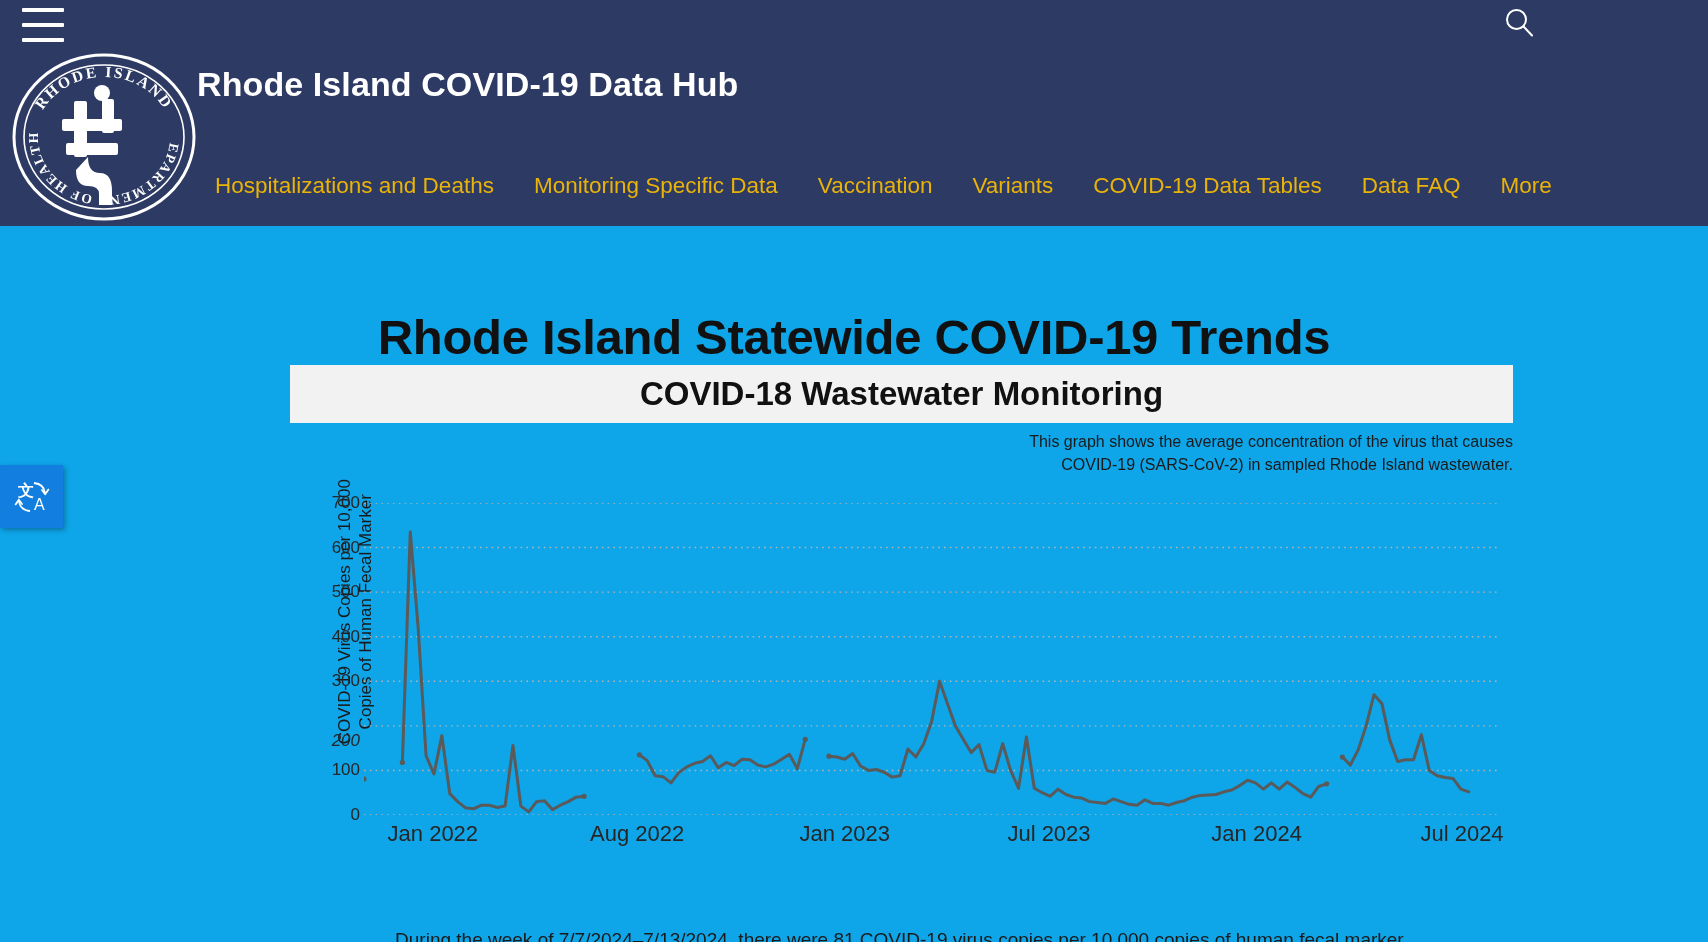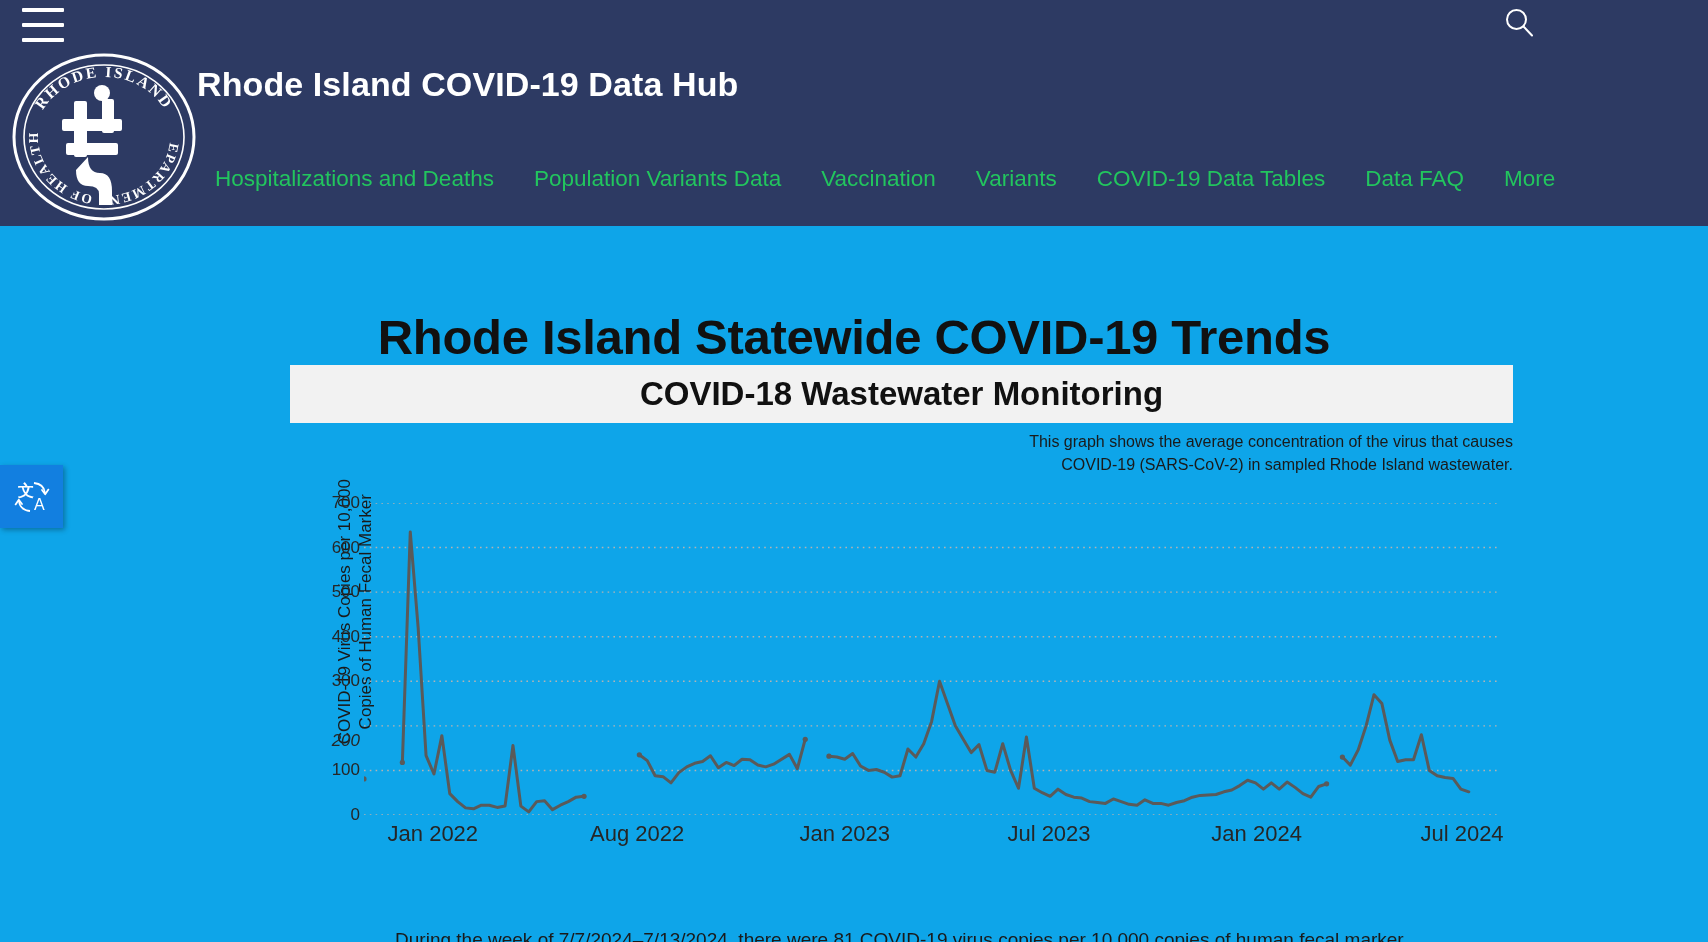--- a/index.html
+++ b/index.html
@@ -39,22 +39,22 @@
     position: absolute; left: 197px; top: 65px;
     font-size: 34px; color: #ffffff; font-weight: 700;
     letter-spacing: 0.1px; white-space: nowrap;
   }
   #main-nav {
     position: absolute; left: 215px; top: 166px;
     display: flex; align-items: center; gap: 40px;
     white-space: nowrap;
   }
   #main-nav .nav-item {
-    color: #22c55e; font-size: 22.5px; text-decoration: none;
-    cursor: pointer; white-space: nowrap;
+    color: #eab308; font-size: 22.5px; text-decoration: none;
+    cursor: pointer; white-space: nowrap; margin-top: 7px;
   }
 
   
   #translate-widget {
     position: absolute; left: 0px; top: 465px;
     width: 63px; height: 63px;
     background: #127fe0;
     box-shadow: 2px 2px 5px rgba(0,0,0,.30);
     display: flex; align-items: center; justify-content: center;
     cursor: pointer; z-index: 30;
@@ -149,21 +149,21 @@
         <path d="M78 104 q0 16 12 16 q12 0 12 18 v14 h-13 v-11 q0 -8 -11 -8 q-12 0 -12 -16 z"></path>
         <circle cx="92" cy="40" r="8"></circle>
       </g>
     </svg>
   </div>
 
   <div id="site-title">Rhode Island COVID-19 Data Hub</div>
 
   <nav id="main-nav">
     <a class="nav-item">Hospitalizations and Deaths</a>
-    <a class="nav-item">Population Variants Data</a>
+    <a class="nav-item">Monitoring Specific Data</a>
     <a class="nav-item">Vaccination</a>
     <a class="nav-item">Variants</a>
     <a class="nav-item">COVID-19 Data Tables</a>
     <a class="nav-item">Data FAQ</a>
     <a class="nav-item">More</a>
   </nav>
 </div>
 
 <div id="translate-widget">
   <svg width="40" height="40" viewBox="0 0 40 40" aria-hidden="true">

